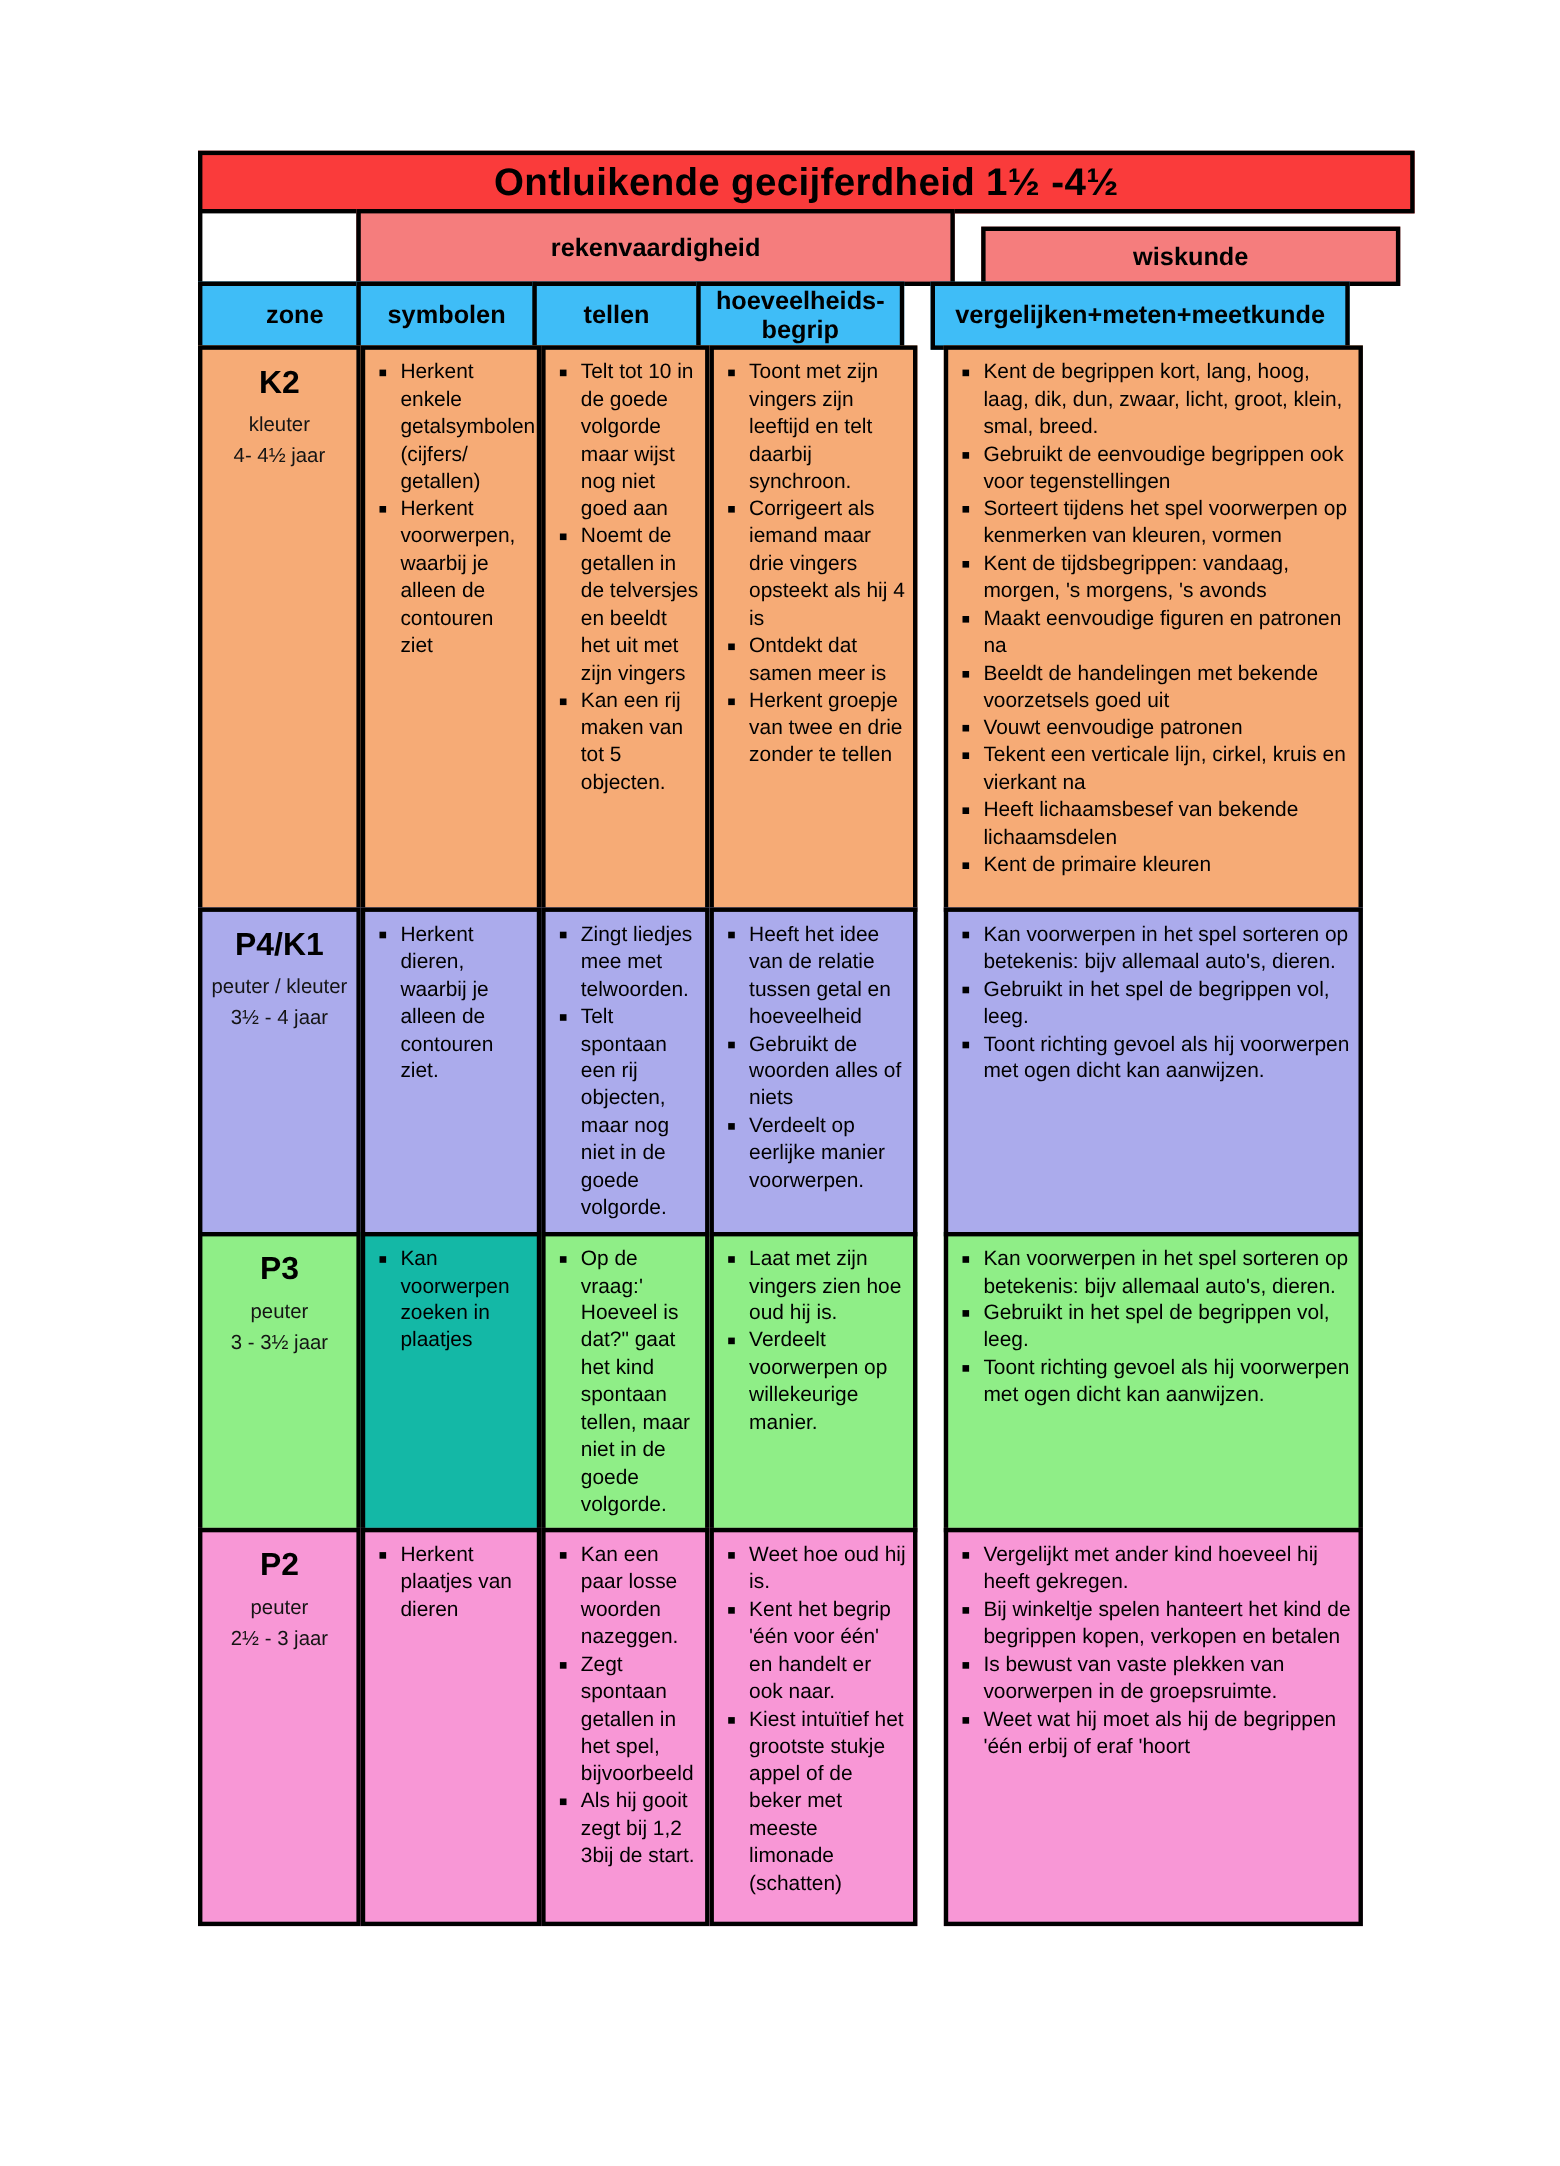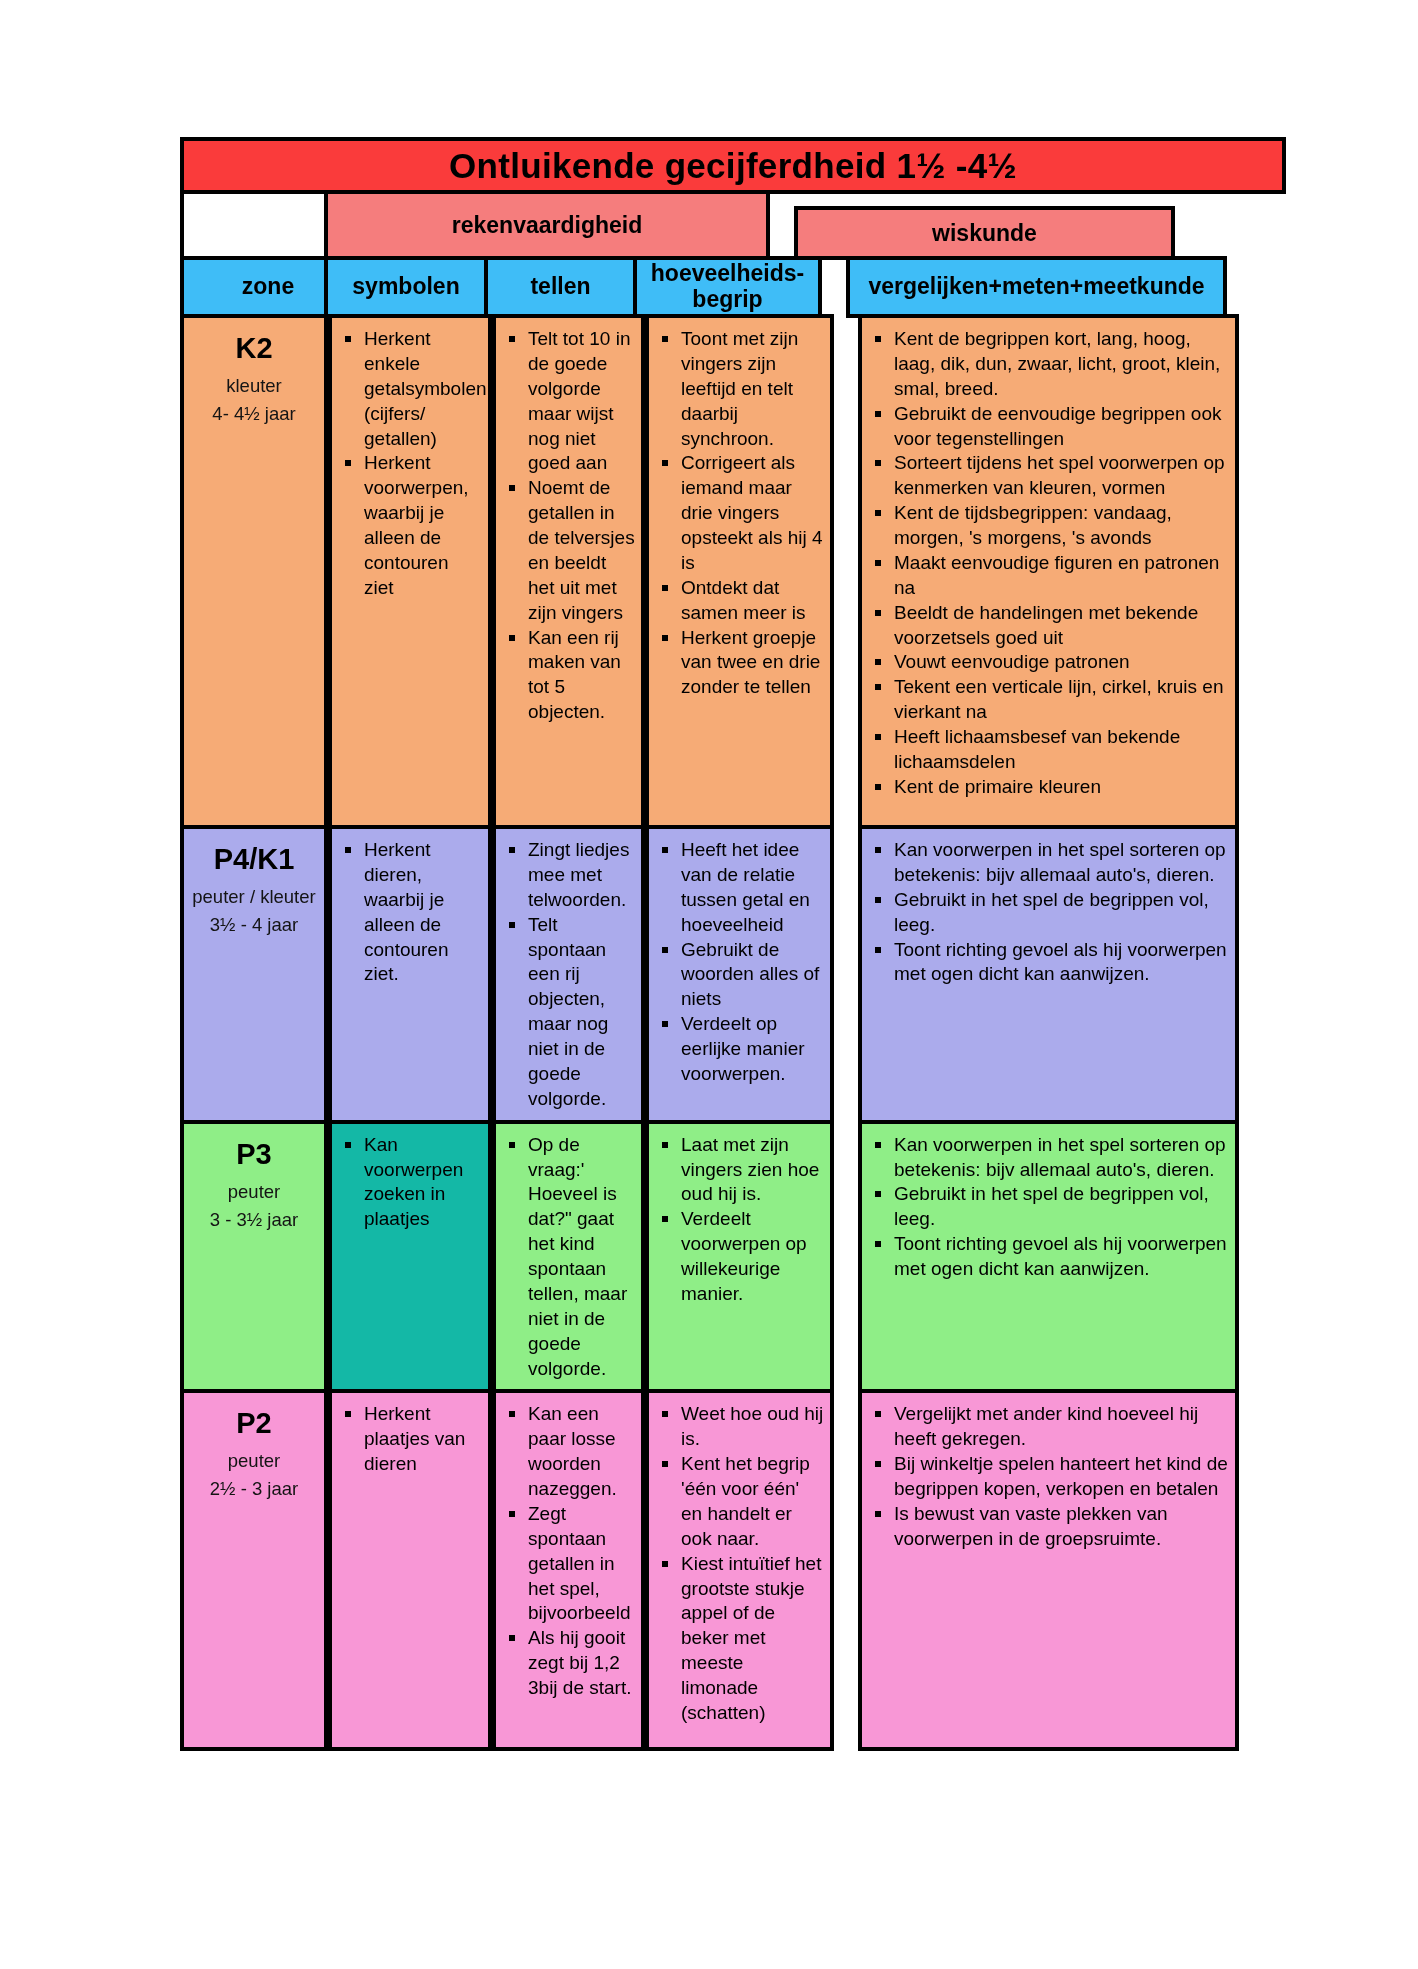--- a/index.html
+++ b/index.html
@@ -8,21 +8,21 @@
     font-family:"Liberation Sans","DejaVu Sans",sans-serif; color:#000;
   }
   .table { position:absolute; left:180px; top:137px; width:1106px; }
   .trow { display:flex; align-items:stretch; }
   .trow.mt { margin-top:-4px; }
   .cell { box-sizing:border-box; border:4px solid #000; background:#fff; }
   .ml { margin-left:-4px; }
   .gapcell { box-sizing:border-box; width:24px; background:transparent; }
 
   .w-zone{width:148px} .w-sym{width:164px} .w-tel{width:153px}
-  .w-hoe{width:189px}  .w-wis{width:381px} .w-grpleft{width:446px}
+  .w-hoe{width:189px}  .w-wis{width:381px} .w-grpleft{width:544px}
 
   .title-cell {
     width:1106px; min-height:57px; display:flex; align-items:center; justify-content:center;
     font-size:35px; font-weight:bold; letter-spacing:0.3px;
   }
   .group-cell, .colhdr-cell {
     display:flex; align-items:center; justify-content:center;
     font-weight:bold; text-align:center;
   }
   .group-cell  { min-height:54px; font-size:23px; }
@@ -168,16 +168,17 @@
         <ul class="cell list-cell w-hoe ml" data-name="cell-hoeveelheid" style="background: rgb(248, 151, 214);">
           <li data-name="bullet-item">Weet hoe oud hij is.</li>
           <li data-name="bullet-item">Kent het begrip 'één voor één' en handelt er ook naar.</li>
           <li data-name="bullet-item">Kiest intuïtief het grootste stukje appel of de beker met meeste limonade (schatten)</li>
         </ul>
         <div class="gapcell" data-name="section-gap"></div>
         <ul class="cell list-cell w-wis wis" data-name="cell-wiskunde" style="background: rgb(248, 151, 214);">
           <li data-name="bullet-item">Vergelijkt met ander kind hoeveel hij heeft gekregen.</li>
           <li data-name="bullet-item">Bij winkeltje spelen hanteert het kind de begrippen kopen, verkopen en betalen</li>
           <li data-name="bullet-item">Is bewust van vaste plekken van voorwerpen in de groepsruimte.</li>
+          <li data-name="bullet-item">Weet wat hij moet als hij de begrippen 'één erbij of eraf 'hoort</li>
         </ul>
       </div></div>
 
 </div>
 
 </body></html>

